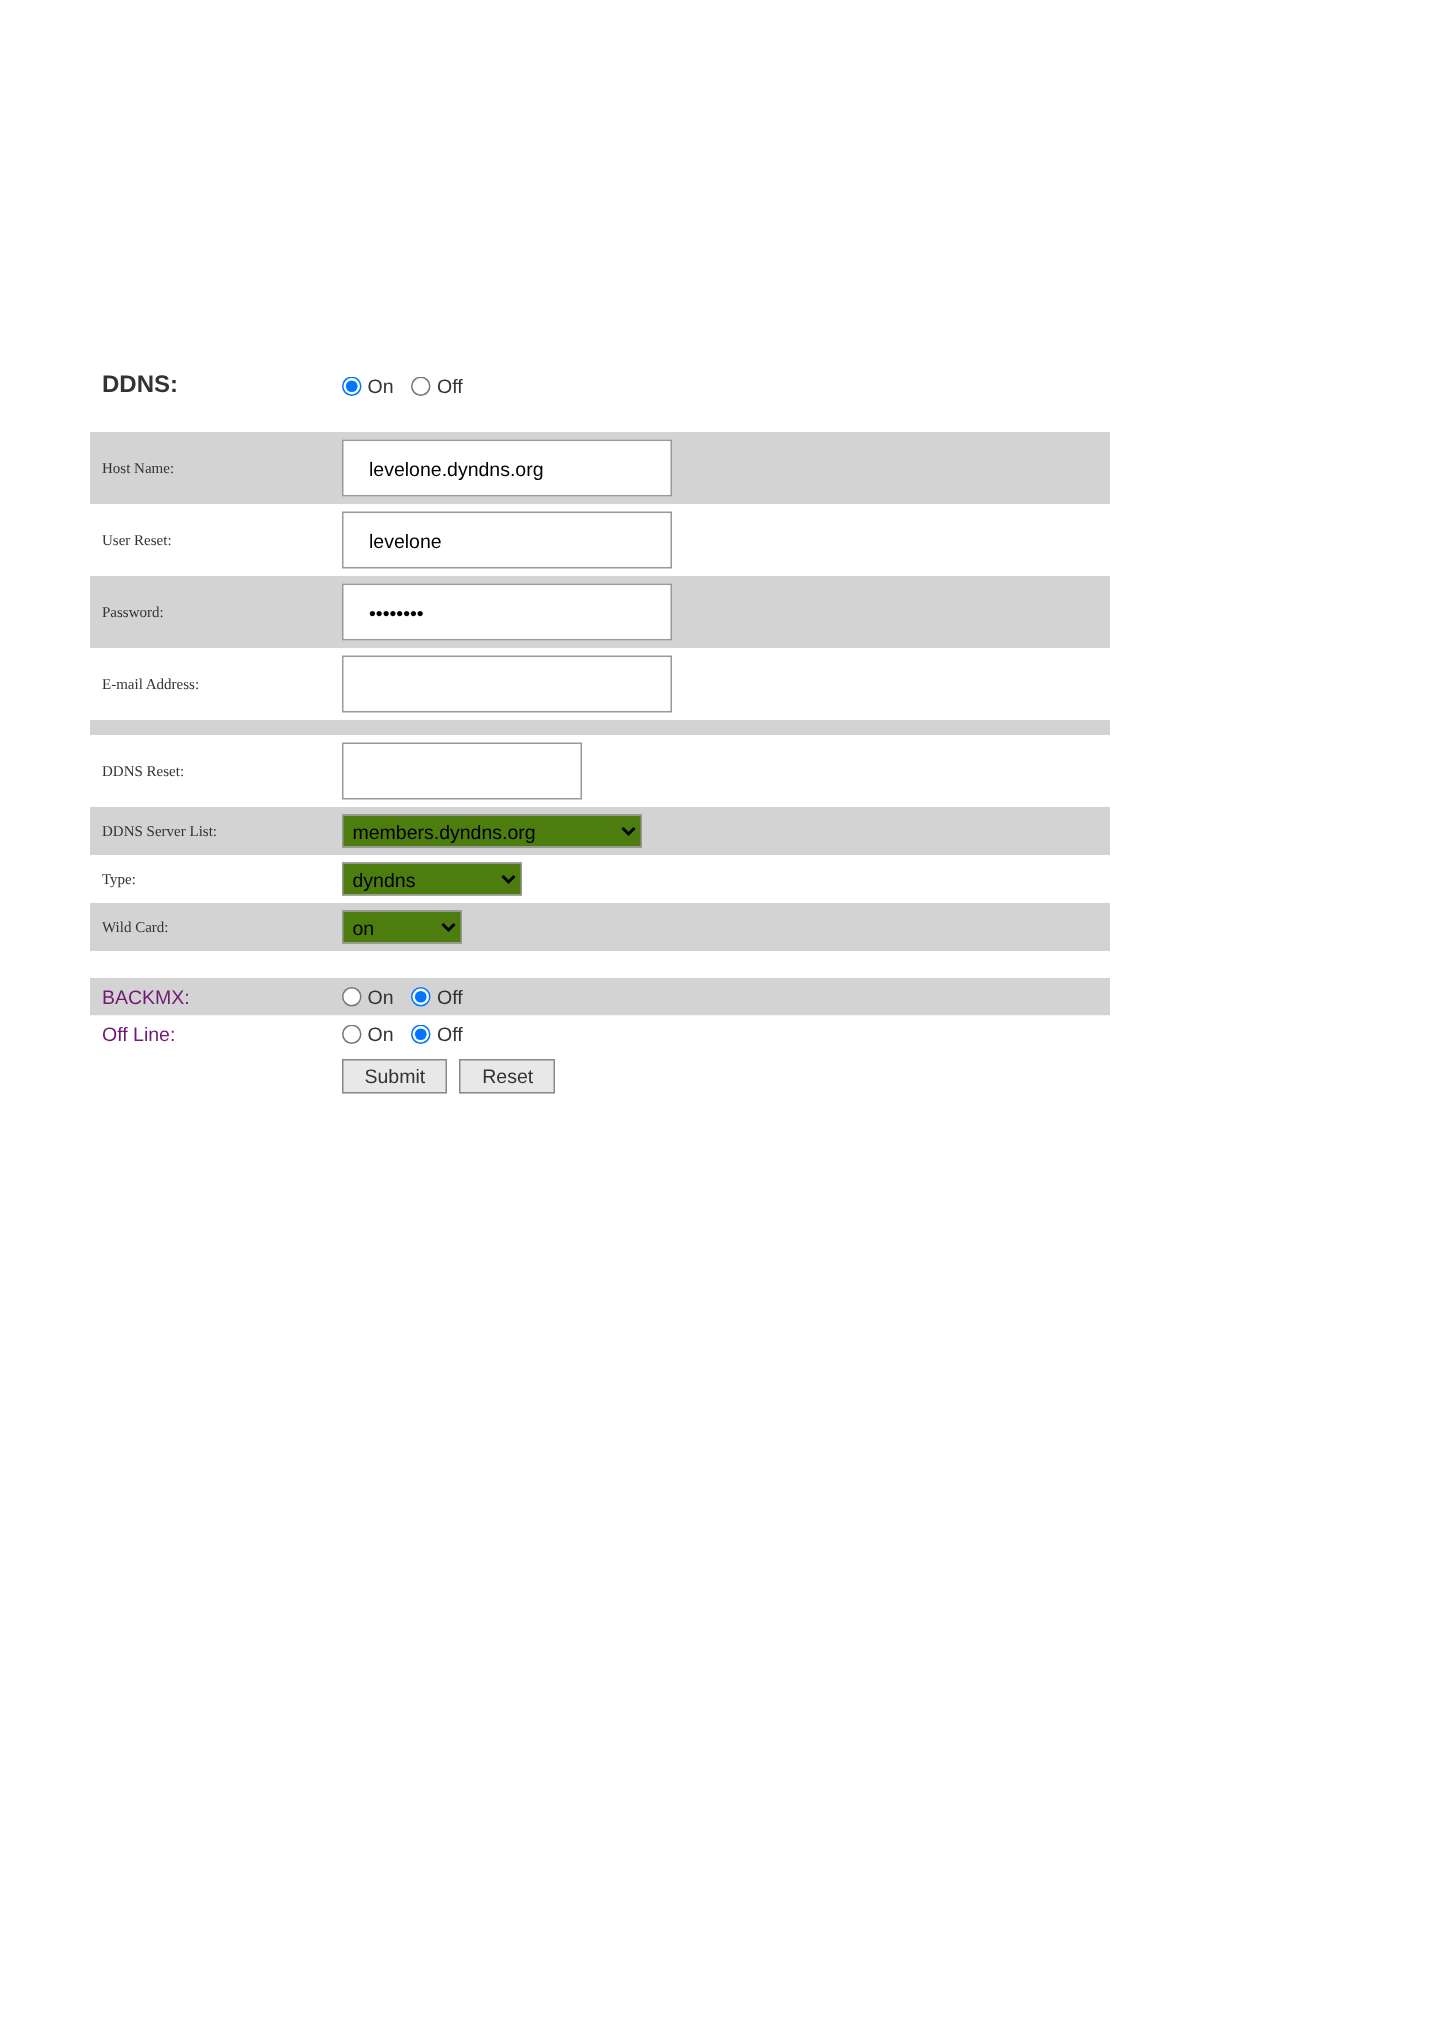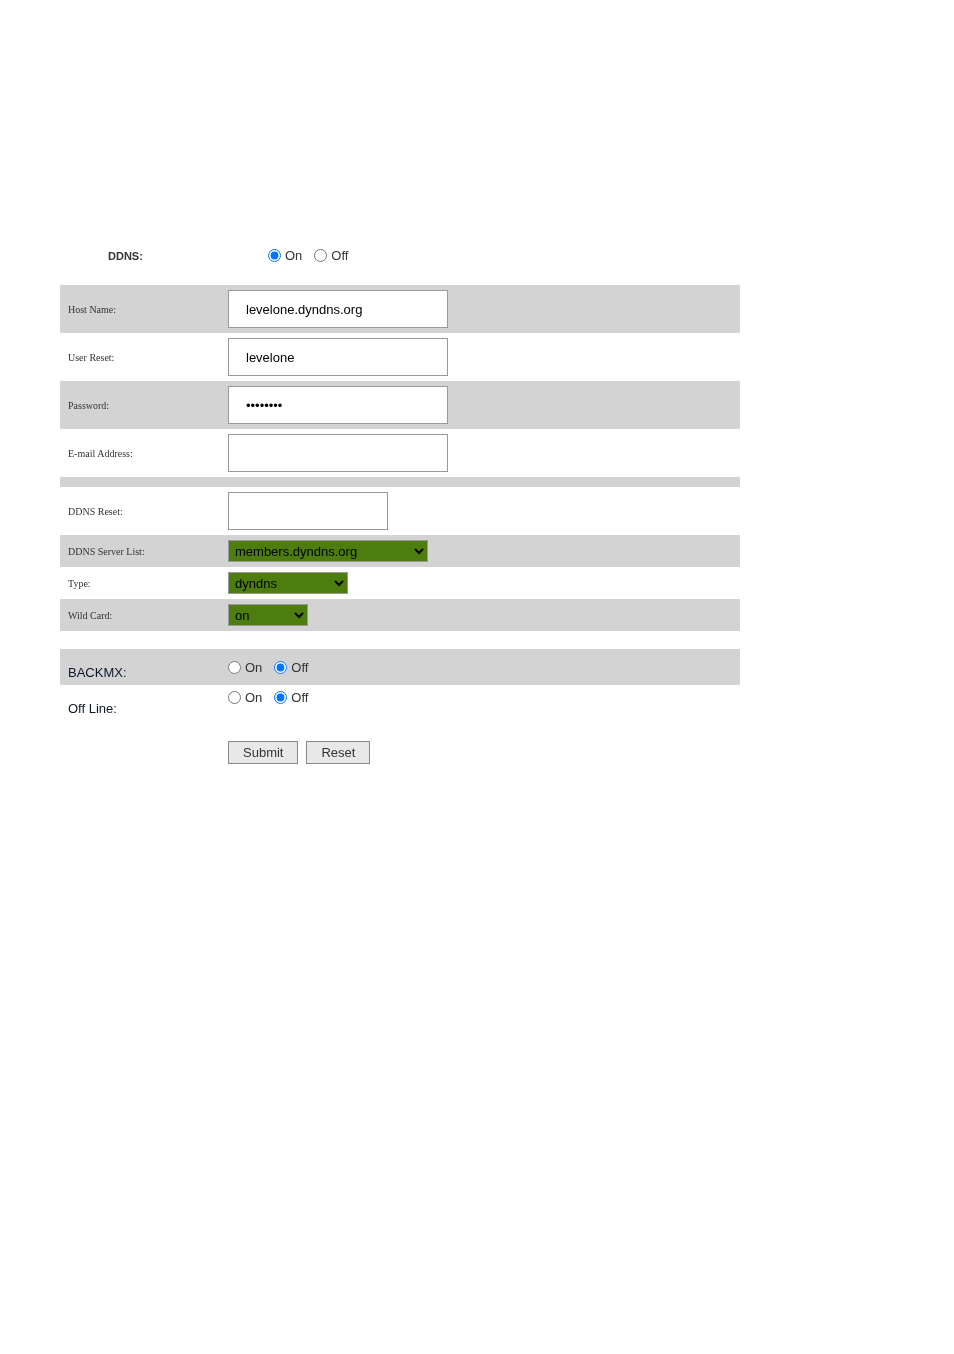--- a/index.html
+++ b/index.html
@@ -68,24 +68,23 @@
     .select-input {
       height: 22px;
       border: 1px solid #999;
       font-size: 13px;
       background: #4d7c0f;
       padding: 1px 2px;
     }
 
     .ddns-label {
       font-weight: bold;
-      font-size: 11px;
+      font-size: 16px;
       width: 160px;
       color: #333;
-      margin-left: 40px;
     }
 
     .ddns-controls {
       display: flex;
       align-items: center;
       gap: 12px;
       font-size: 13px;
     }
 
     .radio-group {
@@ -113,27 +112,26 @@
     .offline-row {
       display: flex;
       align-items: flex-start;
       padding: 5px 8px;
       background-color: #ffffff;
     }
 
     .section-label {
       width: 160px;
       font-size: 13px;
-      color: #0f172a;
+      color: #701a75;
       white-space: nowrap;
-      margin-top: 11px;
     }
 
     .button-row {
-      margin-top: 20px;
+      margin-top: 4px;
       padding-left: 168px;
       display: flex;
       gap: 8px;
     }
 
     .btn {
       padding: 3px 14px;
       font-size: 13px;
       border: 1px solid #888;
       background: #e8e8e8;

